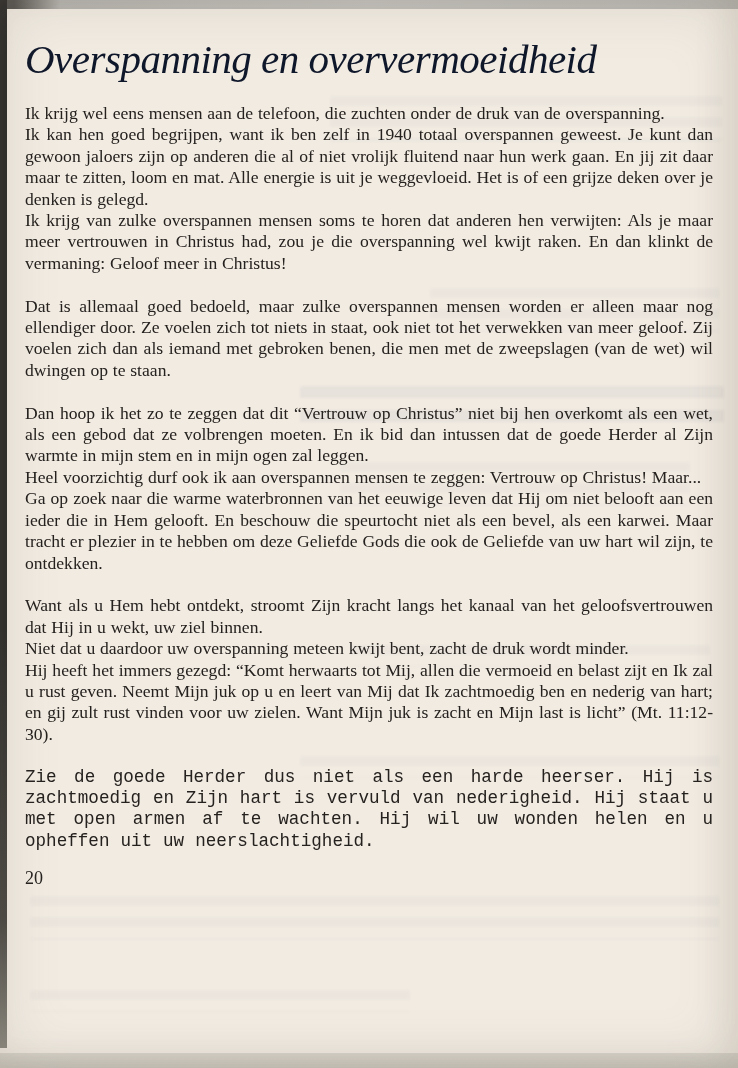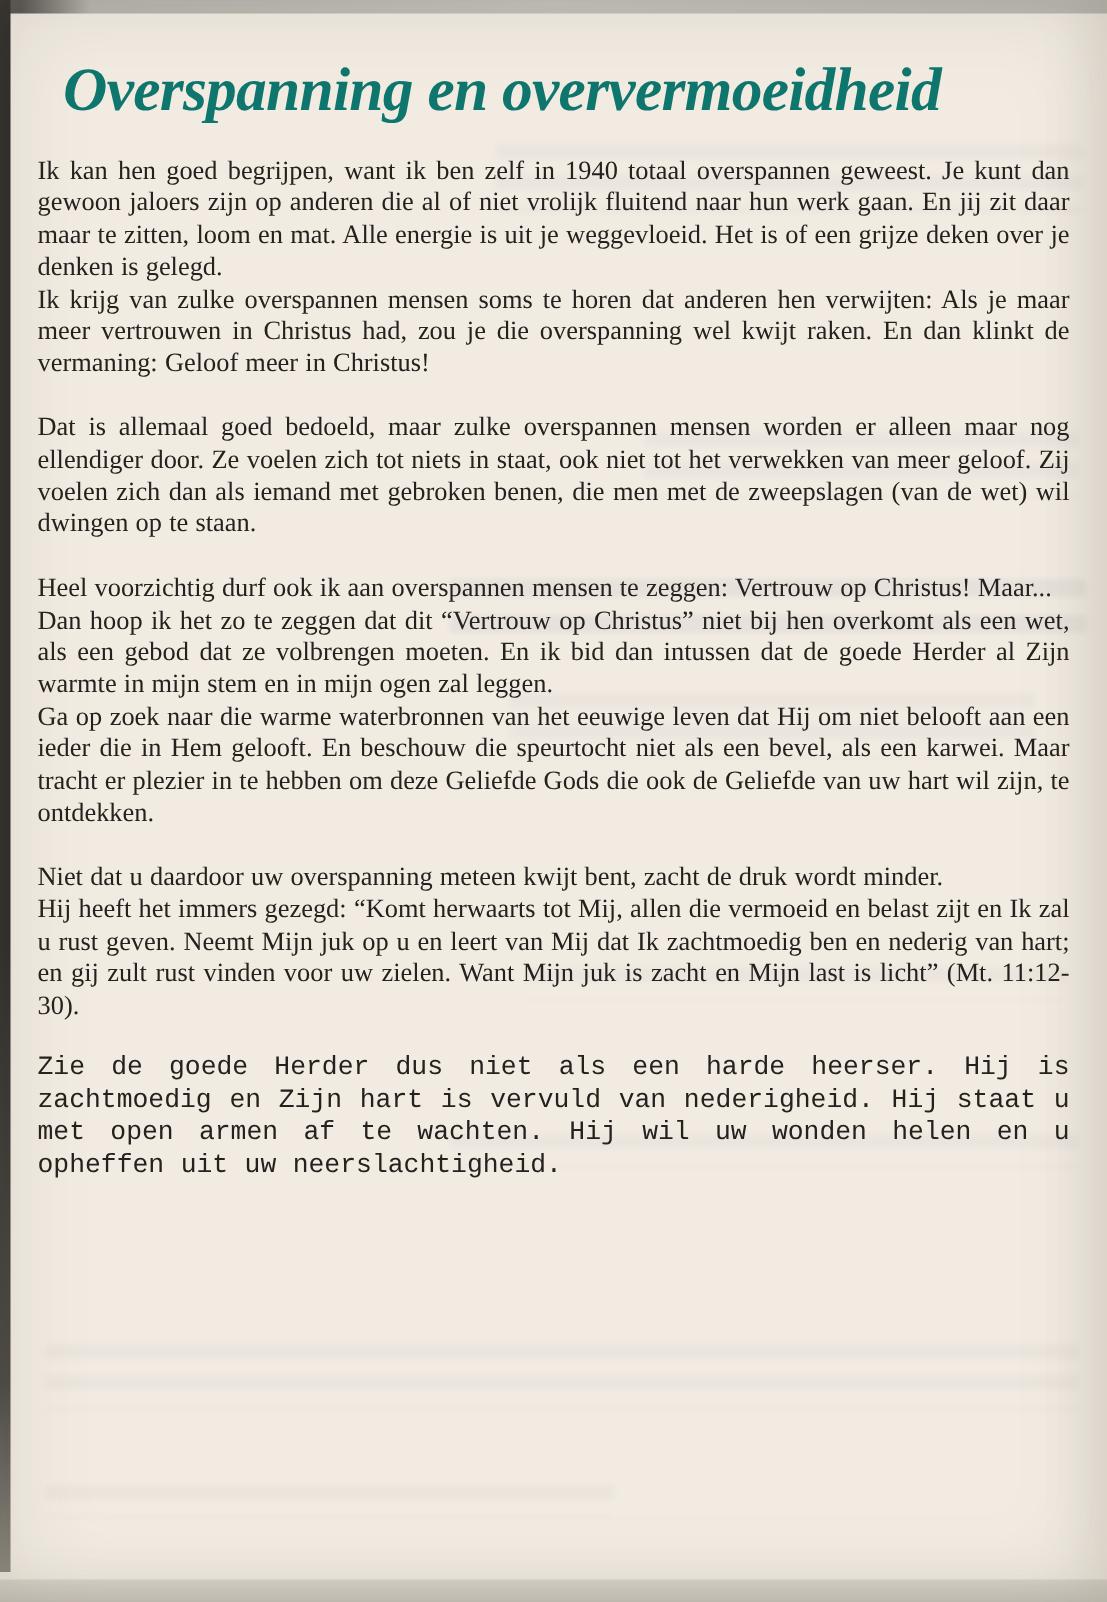--- a/index.html
+++ b/index.html
@@ -28,25 +28,25 @@
   .edge-bottom {
     position:absolute; left:0; right:0; bottom:0; height:15px;
     background: linear-gradient(180deg,#d9d5cc, #ccc8bf);
   }
 
   .content {
     position:absolute; top:0; left:25px; width:688px; padding-top:34px;
     color: var(--ink, #25211e);
   }
   h1.title {
-    margin:0 0 19px 17px;
+    margin:0 0 19px 0;
     font-size:41px; line-height:50px;
-    font-weight:bold; font-style:italic;
+    font-weight:normal; font-style:italic;
     letter-spacing:-0.5px; white-space:nowrap;
-    color:#0f766e;
+    color:#0f172a;
   }
   .body-text { font-size:17.6px; line-height:21.4px; }
   .body-text .block { margin:0 0 21.4px 0; }
   .body-text .block:last-child { margin-bottom:0;font-family:Liberation Mono, monospace; }
   .body-text p {
     margin:0; text-align:justify;
     word-spacing:0.4px;
   }
   .pageno { margin-top:16px; font-size:18px; }
 
@@ -71,37 +71,40 @@
   <div class="ghost" style="left:340px; top:462px; width:350px; height:44px;"></div>
   <div class="ghost" style="left:350px; top:645px; width:360px; height:22px;"></div>
   <div class="ghost" style="left:300px; top:756px; width:420px; height:22px;"></div>
   <div class="ghost" style="left:30px;  top:896px; width:690px; height:44px;"></div>
   <div class="ghost" style="left:30px;  top:990px; width:380px; height:22px;"></div>
 
   <div class="content">
     <h1 class="title">Overspanning en oververmoeidheid</h1>
     <div class="body-text" id="article-body">
         <div class="block">
+          <p>Ik krijg wel eens mensen aan de telefoon, die zuchten onder de druk van de overspanning.</p>
           <p>Ik kan hen goed begrijpen, want ik ben zelf in 1940 totaal overspannen geweest. Je kunt dan gewoon jaloers zijn op anderen die al of niet vrolijk fluitend naar hun werk gaan. En jij zit daar maar te zitten, loom en mat. Alle energie is uit je weggevloeid. Het is of een grijze deken over je denken is gelegd.</p>
           <p>Ik krijg van zulke overspannen mensen soms te horen dat anderen hen verwijten: Als je maar meer vertrouwen in Christus had, zou je die overspanning wel kwijt raken. En dan klinkt de vermaning: Geloof meer in Christus!</p>
         </div>
         <div class="block">
           <p>Dat is allemaal goed bedoeld, maar zulke overspannen mensen worden er alleen maar nog ellendiger door. Ze voelen zich tot niets in staat, ook niet tot het verwekken van meer geloof. Zij voelen zich dan als iemand met gebroken benen, die men met de zweepslagen (van de wet) wil dwingen op te staan.</p>
         </div>
         <div class="block">
+          <p>Dan hoop ik het zo te zeggen dat dit “Vertrouw op Christus” niet bij hen overkomt als een wet, als een gebod dat ze volbrengen moeten. En ik bid dan intussen dat de goede Herder al Zijn warmte in mijn stem en in mijn ogen zal leggen.</p>
           <p>Heel voorzichtig durf ook ik aan overspannen mensen te zeggen: Vertrouw op Christus! Maar...</p>
-          <p>Dan hoop ik het zo te zeggen dat dit “Vertrouw op Christus” niet bij hen overkomt als een wet, als een gebod dat ze volbrengen moeten. En ik bid dan intussen dat de goede Herder al Zijn warmte in mijn stem en in mijn ogen zal leggen.</p>
           <p>Ga op zoek naar die warme waterbronnen van het eeuwige leven dat Hij om niet belooft aan een ieder die in Hem gelooft. En beschouw die speurtocht niet als een bevel, als een karwei. Maar tracht er plezier in te hebben om deze Geliefde Gods die ook de Geliefde van uw hart wil zijn, te ontdekken.</p>
         </div>
         <div class="block">
+          <p>Want als u Hem hebt ontdekt, stroomt Zijn kracht langs het kanaal van het geloofsvertrouwen dat Hij in u wekt, uw ziel binnen.</p>
           <p>Niet dat u daardoor uw overspanning meteen kwijt bent, zacht de druk wordt minder.</p>
           <p>Hij heeft het immers gezegd: “Komt herwaarts tot Mij, allen die vermoeid en belast zijt en Ik zal u rust geven. Neemt Mijn juk op u en leert van Mij dat Ik zachtmoedig ben en nederig van hart; en gij zult rust vinden voor uw zielen. Want Mijn juk is zacht en Mijn last is licht” (Mt. 11:12-30).</p>
         </div>
         <div class="block">
           <p>Zie de goede Herder dus niet als een harde heerser. Hij is zachtmoedig en Zijn hart is vervuld van nederigheid. Hij staat u met open armen af te wachten. Hij wil uw wonden helen en u opheffen uit uw neerslachtigheid.</p>
         </div>
       </div>
+    <div class="pageno">20</div>
   </div>
 
   <div class="edge-top"></div>
   <div class="edge-left"></div>
   <div class="edge-bottom"></div>
 </div>
 
 </body></html>

